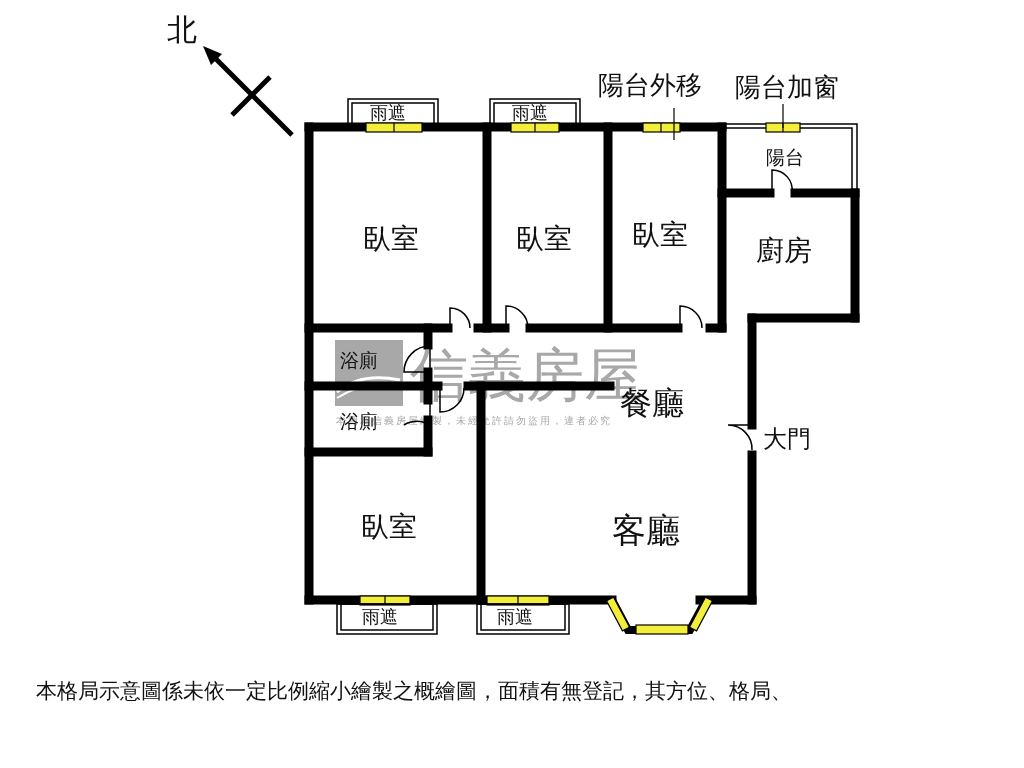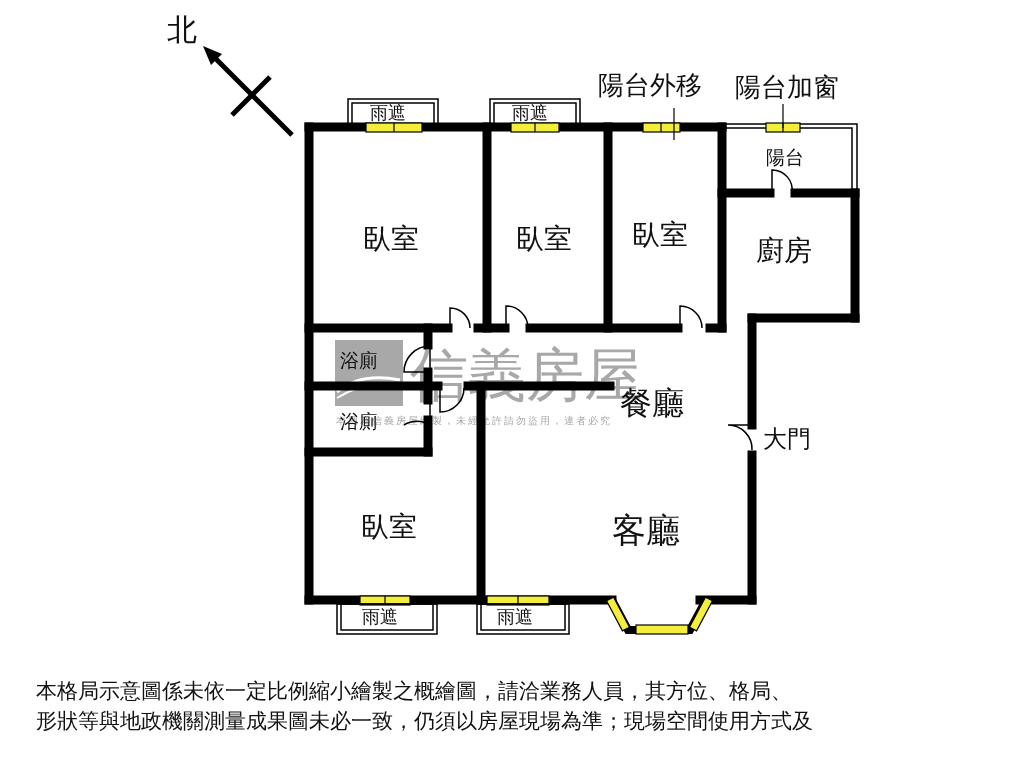--- a/index.html
+++ b/index.html
@@ -131,15 +131,14 @@
   <text x="620" y="414" font-size="32" class="lbl">餐廳</text>
   <text x="763" y="447" font-size="24" class="lbl">大門</text>
   <text x="361" y="536" font-size="28" class="lbl">臥室</text>
   <text x="612" y="542" font-size="34" class="lbl">客廳</text>
 
   <text x="598" y="94" font-size="26" class="lbl">陽台外移</text>
   <text x="735" y="96" font-size="26" class="lbl">陽台加窗</text>
 </svg>
 
 <div class="disclaimer">
-  <div>本格局示意圖係未依一定比例縮小繪製之概繪圖，請洽業務人員，其方位、格局、</div>
-  <div>形狀等與地政機關測量成果圖未必一致，仍須以房屋現場為準；現場空間使用方式及</div>
+  <div>本格局示意圖係未依一定比例縮小繪製之概繪圖，面積有無登記，其方位、格局、</div>
 </div>
 
 </body></html>

